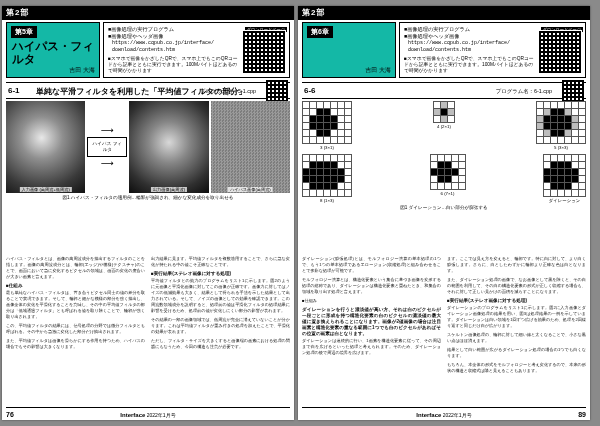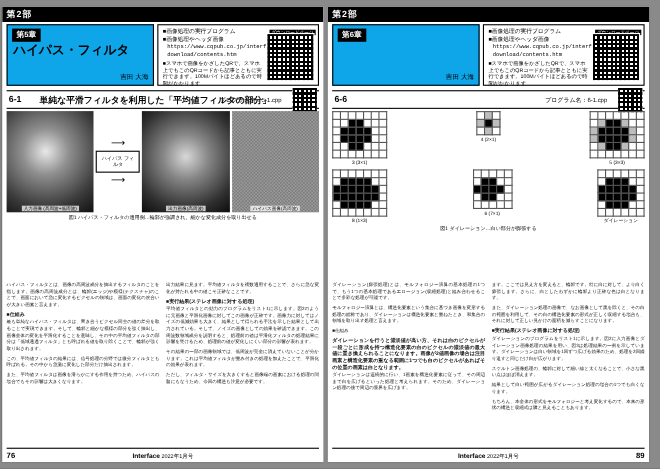--- a/index.html
+++ b/index.html
@@ -4,21 +4,21 @@
 <style>
   html,body{margin:0;padding:0;background:#6e6e6e;}
   body{font-family:"Liberation Sans","DejaVu Sans",sans-serif;}
   .spread{width:600px;height:426px;position:relative;background:#8a8a8a;display:flex;}
   .page{position:relative;background:#ffffff;width:292px;height:414px;margin:6px 2px;box-shadow:0 0 2px rgba(0,0,0,.5);overflow:hidden;}
   
   .partbar{position:absolute;top:0;left:0;width:100%;height:14px;background:#000;}
   .partbar .ptxt{color:#fff;font-size:8px;font-weight:bold;line-height:14px;padding-left:4px;letter-spacing:1px;}
   
   .titlewrap{position:absolute;top:16px;left:4px;width:284px;height:56px;display:flex;gap:3px;}
-  .chbox{width:92px;border:1.2px solid #000;position:relative;background:#0ea5e9;padding-left:40px;}
+  .chbox{width:92px;border:1.2px solid #000;position:relative;background:#14b8a6;}
   .chno{position:absolute;top:3px;left:4px;background:#000;color:#fff;font-size:7px;font-weight:bold;padding:1px 4px;}
   .chtitle{position:absolute;top:17px;left:5px;right:3px;font-size:11.5px;font-weight:bold;line-height:13px;letter-spacing:0px;}
   .author{position:absolute;bottom:2px;right:4px;font-size:6px;}
   .infobox{flex:1;border:1.2px solid #000;position:relative;padding:3px 4px;}
   .infobox ul{margin:0;padding:0;list-style:none;}
   .infobox li{font-size:5.2px;line-height:6.6px;margin-bottom:0.5px;}
   .infobox li.url{font-family:"Liberation Mono","DejaVu Sans Mono",monospace;font-size:5px;padding-left:4px;}
   .infobox .note{font-size:4.8px;line-height:6px;margin-top:2px;padding-right:46px;}
   .qr{position:absolute;right:3px;bottom:3px;width:42px;height:42px;background:
      repeating-linear-gradient(0deg,#000 0 2px,#fff 2px 4px),

